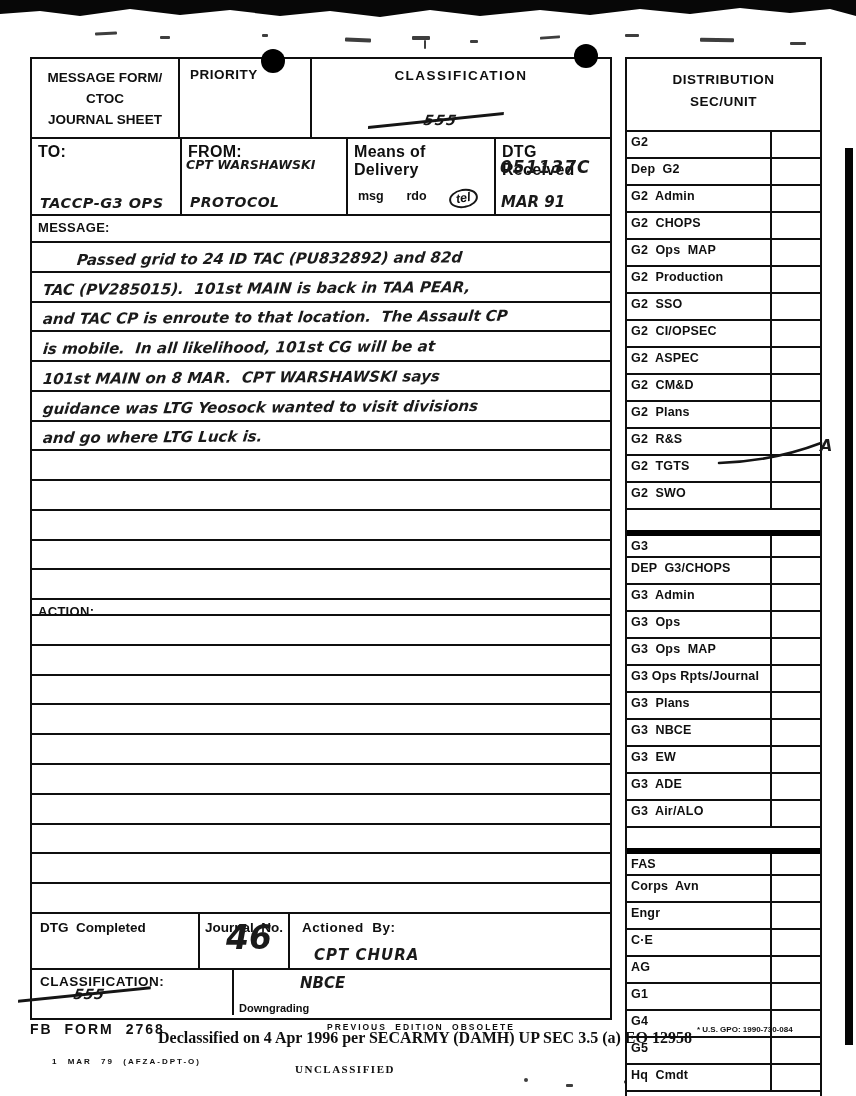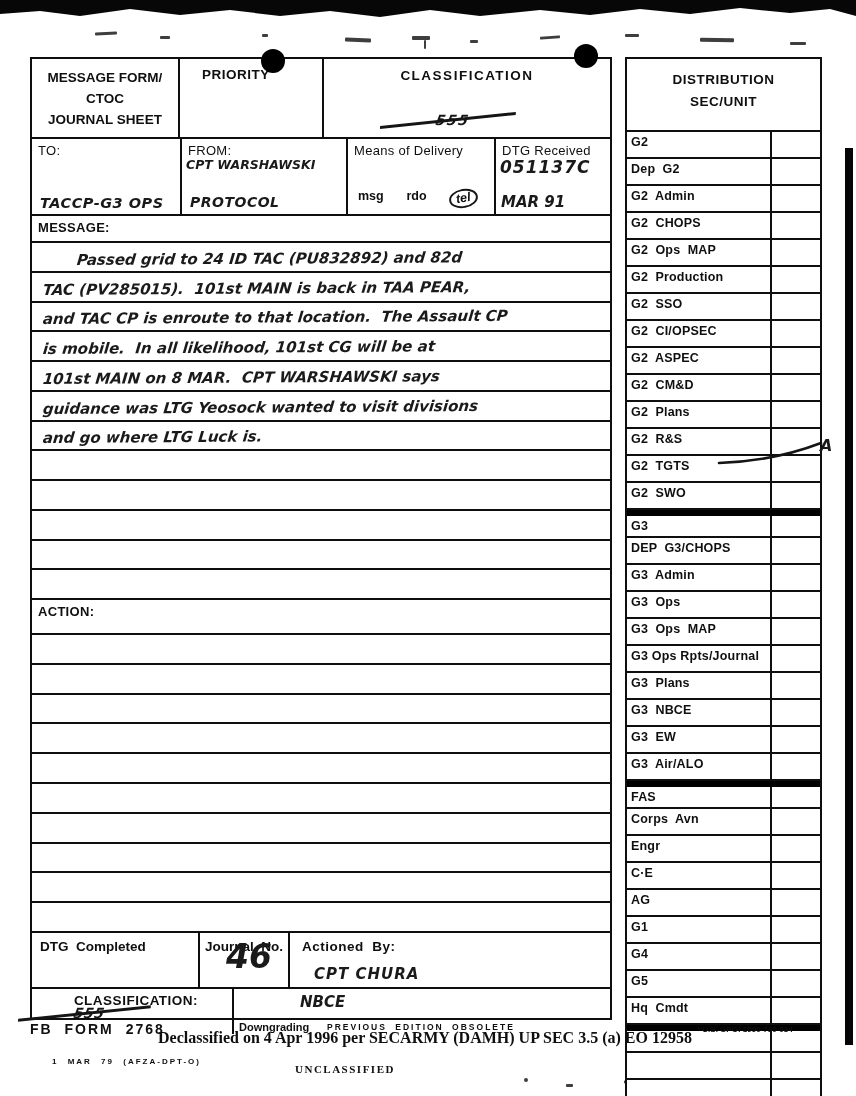--- a/index.html
+++ b/index.html
@@ -11,48 +11,48 @@
   .spk{background:#1c1c1c;opacity:.85;border-radius:1px;}
   
   .dot{width:24px;height:24px;border-radius:50%;background:#000;z-index:4;}
   
   .form{left:30px;top:57px;width:582px;height:963px;border:2.5px solid #0f0f0f;
         box-sizing:border-box;background:#fff;}
   .row-top{display:flex;height:78px;border-bottom:2.5px solid #0f0f0f;}
   .cell-title{width:148px;border-right:2.5px solid #0f0f0f;text-align:center;
               font-weight:bold;font-size:13.5px;padding-top:9px;line-height:1.55;box-sizing:border-box;}
   .cell-priority{width:132px;border-right:2.5px solid #0f0f0f;font-weight:bold;
-                 font-size:13.5px;padding:8px 0 0 10px;box-sizing:border-box;letter-spacing:.5px;margin-left:12px;}
+                 font-size:13.5px;padding:8px 0 0 10px;box-sizing:border-box;letter-spacing:.5px;}
   .cell-class{flex:1;text-align:center;font-weight:bold;font-size:13.5px;
               padding-top:9px;position:relative;letter-spacing:1.5px;}
   .row-meta{display:flex;height:75px;border-bottom:2.5px solid #0f0f0f;}
   .row-meta>div{position:relative;box-sizing:border-box;}
   .cell-to{width:150px;border-right:2.5px solid #0f0f0f;}
   .cell-from{width:166px;border-right:2.5px solid #0f0f0f;}
   .cell-means{width:148px;border-right:2.5px solid #0f0f0f;}
   .cell-dtg{flex:1;}
-  .flabel{font-weight:normal;font-size:13px;padding:4px 16px 0 6px;letter-spacing:.3px;}
+  .flabel{font-weight:bold;font-size:16px;padding:4px 16px 0 6px;letter-spacing:.3px;}
   .msg-label,.action-label{height:27px;border-bottom:2px solid #0f0f0f;font-weight:bold;
        font-size:13px;padding:4px 0 0 6px;box-sizing:border-box;letter-spacing:.3px;}
-  .action-label{height:35px;}
+  .action-label{height:16px;}
   .rrow{height:29.75px;border-bottom:2px solid #0f0f0f;box-sizing:border-box;position:relative;}
   .action-rows .rrow{height:29.8px;}
   .hw{font-family:"DejaVu Sans",sans-serif;font-style:italic;font-weight:600;color:#1a1a1a;}
   .hw-line{position:absolute;left:10px;bottom:2px;font-size:15px;white-space:pre;
            transform:skewX(-6deg) rotate(-.4deg);transform-origin:left bottom;}
   .msg-rows div.rrow:nth-of-type(1) .hw-line{margin-left:34px;}
   .row-dtg{display:flex;height:54px;border-bottom:2.5px solid #0f0f0f;}
   .row-dtg>div{position:relative;box-sizing:border-box;font-weight:bold;font-size:13.5px;}
   .cell-dtgc{width:168px;border-right:2.5px solid #0f0f0f;padding:6px 0 0 8px;}
   .cell-journal{width:90px;border-right:2.5px solid #0f0f0f;padding:6px 0 0 5px;}
   .cell-actioned{flex:1;padding:6px 0 0 12px;letter-spacing:.5px;}
   .row-class{display:flex;height:45px;}
   .row-class>div{position:relative;box-sizing:border-box;}
   .cell-classb{width:202px;border-right:2.5px solid #0f0f0f;font-weight:bold;
-               font-size:13.5px;padding:4px 0 0 8px;letter-spacing:.5px;text-align:center;}
+               font-size:13.5px;padding:4px 0 0 8px;letter-spacing:.5px;}
   .cell-downgrade{flex:1;}
   .downgrade-label{position:absolute;left:5px;bottom:1px;font-weight:bold;font-size:11px;}
   .oadr{position:absolute;left:66px;top:4px;font-size:15px;}
   
   .hw-to{position:absolute;left:8px;bottom:3px;font-size:14.5px;letter-spacing:.5px;}
   .hw-from1{position:absolute;left:4px;top:18px;font-size:12.5px;}
   .hw-from2{position:absolute;left:8px;bottom:4px;font-size:14px;letter-spacing:.5px;}
   .hw-dtg1{position:absolute;left:4px;top:18px;font-size:17px;letter-spacing:1px;}
   .hw-dtg2{position:absolute;left:5px;bottom:3px;font-size:15px;}
   .hw-journal{position:absolute;left:26px;top:7px;font-size:33px;z-index:6;line-height:1;}
@@ -68,21 +68,21 @@
            border-top:3px solid #151515;transform:rotate(-6deg);}
   .mark-top{left:112px;top:53px;}
   .mark-bottom{left:42px;top:16px;}
   
   .dist{left:625px;top:57px;width:197px;border:2.5px solid #0f0f0f;box-sizing:border-box;
         background:#fff;overflow:visible;position:absolute;}
   .dist-header{height:73px;border-bottom:2.5px solid #0f0f0f;box-sizing:border-box;
         text-align:center;font-weight:bold;font-size:13.5px;padding-top:10px;
         line-height:1.6;letter-spacing:.5px;}
   .drow{display:flex;height:27px;border-bottom:2px solid #0f0f0f;box-sizing:border-box;}
-  .drow.div-before{border-top:6.5px solid #000;height:28px;}
+  .drow.div-before{border-top:6.5px solid #000;height:28px;margin-top:20px;}
   .dlabel{flex:1;font-weight:bold;font-size:12.5px;padding:2.5px 0 0 4px;
           white-space:pre;overflow:hidden;letter-spacing:.2px;}
   .dcheck{width:50px;border-left:2px solid #0f0f0f;box-sizing:border-box;}
   .g3-check{position:absolute;left:88px;top:381px;width:112px;height:26px;z-index:5;}
   .g3-note{position:absolute;left:193px;top:377px;font-size:16px;z-index:5;}
   
   .f-formnum{left:30px;top:1021px;font-size:14px;font-weight:bold;letter-spacing:2px;word-spacing:6px;}
   .f-formdate{left:52px;top:1030px;font-size:8px;font-weight:bold;letter-spacing:2px;word-spacing:5px;margin-top:27px;}
   .f-prev{left:327px;top:1022px;font-size:8.5px;font-weight:bold;letter-spacing:2px;word-spacing:4px;}
   .f-gpo{left:697px;top:1025px;font-size:8px;font-weight:bold;}
@@ -400,20 +400,24 @@
       <div class="drow">
         <span class="dlabel">G3  NBCE</span>
         <span class="dcheck"></span>
       </div>
 
       <div class="drow">
         <span class="dlabel">G3  EW</span>
         <span class="dcheck"></span>
       </div>
 
+      <div class="drow">
+        <span class="dlabel">G3  ADE</span>
+        <span class="dcheck"></span>
+      </div>
 
       <div class="drow">
         <span class="dlabel">G3  Air/ALO</span>
         <span class="dcheck"></span>
       </div>
 
       <div class="drow div-before">
         <span class="dlabel">FAS</span>
         <span class="dcheck"></span>
       </div>

